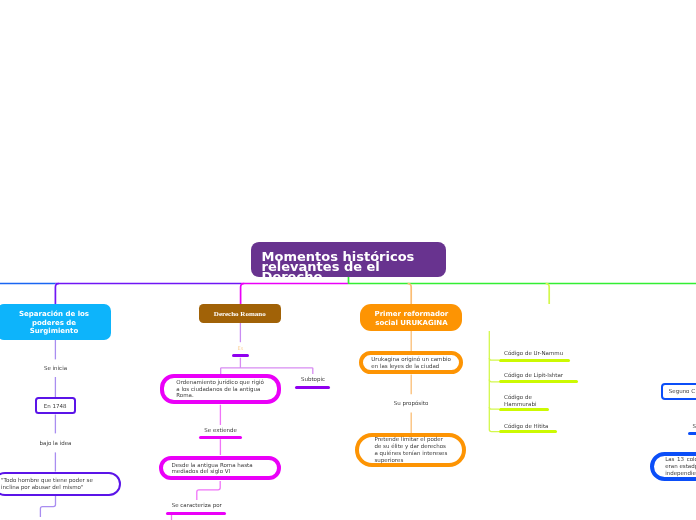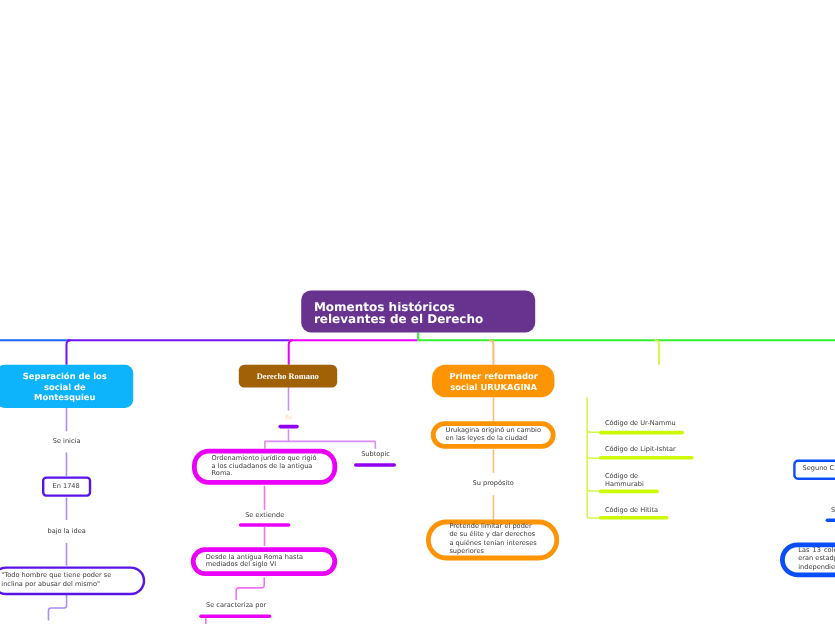--- a/index.html
+++ b/index.html
@@ -2,21 +2,21 @@
 <html><head>
 <meta charset="utf-8">
 <style>
   html,body{margin:0;padding:0;background:#ffffff;}
   body{width:696px;height:520px;font-family:"DejaVu Sans",sans-serif;overflow:hidden;-webkit-font-smoothing:antialiased;}
   #canvas{position:relative;width:696px;height:520px;overflow:hidden;background:#fff;transform:translateZ(0);}
   svg#links{position:absolute;left:0;top:0;width:696px;height:520px;}
 
   .node{position:absolute;box-sizing:border-box;}
   .fillbox{display:flex;align-items:center;color:#fff;font-weight:bold;border-radius:7px;}
-  .rootbox{font-size:10px;line-height:10.4px;padding:9.5px 10px 0 10.6px;border-radius:8px;align-items:flex-start;}
+  .rootbox{font-size:13px;line-height:10.4px;padding:9.5px 10px 0 10.6px;border-radius:8px;align-items:flex-start;}
   .l1{font-size:7px;line-height:8.5px;padding:0 7px;}
   .l1 span{display:block;position:relative;top:1px;}
 
   .outbox{display:flex;align-items:center;background:#fff;color:#3a3a3a;
           font-size:5.5px;line-height:6.5px;box-sizing:border-box;}
 
   .lbl{position:absolute;color:#3a3a3a;font-size:5.5px;line-height:7px;white-space:nowrap;}
   .tc{justify-content:center;text-align:center;}
   .bar{position:absolute;border-radius:2.5px;}
   .pp{margin:0;}
@@ -61,21 +61,21 @@
     <path d="M489.3 358 Q489.3 360.2 491.4 360.2 L499 360.2" stroke="#d3f84d" stroke-width="1.3" fill="none"></path>
     <path d="M489.3 379.6 Q489.3 381.8 491.4 381.8 L499 381.8" stroke="#d3f84d" stroke-width="1.3" fill="none"></path>
     <path d="M489.3 406.9 Q489.3 409.1 491.4 409.1 L499 409.1" stroke="#d3f84d" stroke-width="1.3" fill="none"></path>
   </svg>
 
   <div class="node fillbox rootbox" style="left:251px;top:242px;width:195px;height:35px;background:#68338f;">
     <span>Momentos históricos relevantes de el Derecho</span>
   </div>
 
   <div class="node fillbox l1 tc" style="left:-3px;top:304px;width:114px;height:36px;background:#0db4fb;padding:0 18px;">
-    <span>Separación de los social de Montesquieu</span>
+    <span>Separación de los poderes de Surgimiento</span>
   </div>
   <div class="lbl" style="left:0;top:365px;width:111px;text-align:center;">
     <span>Se inicia</span>
   </div>
   <div class="node outbox" style="left:34.5px;top:397.3px;width:41.2px;height:17px;border:2.6px solid #5b14e8;border-radius:3.5px;justify-content:center;">
     <span>En 1748</span>
   </div>
   <div class="lbl" style="left:0;top:440px;width:111px;text-align:center;">
     <span>bajo la idea</span>
   </div>

